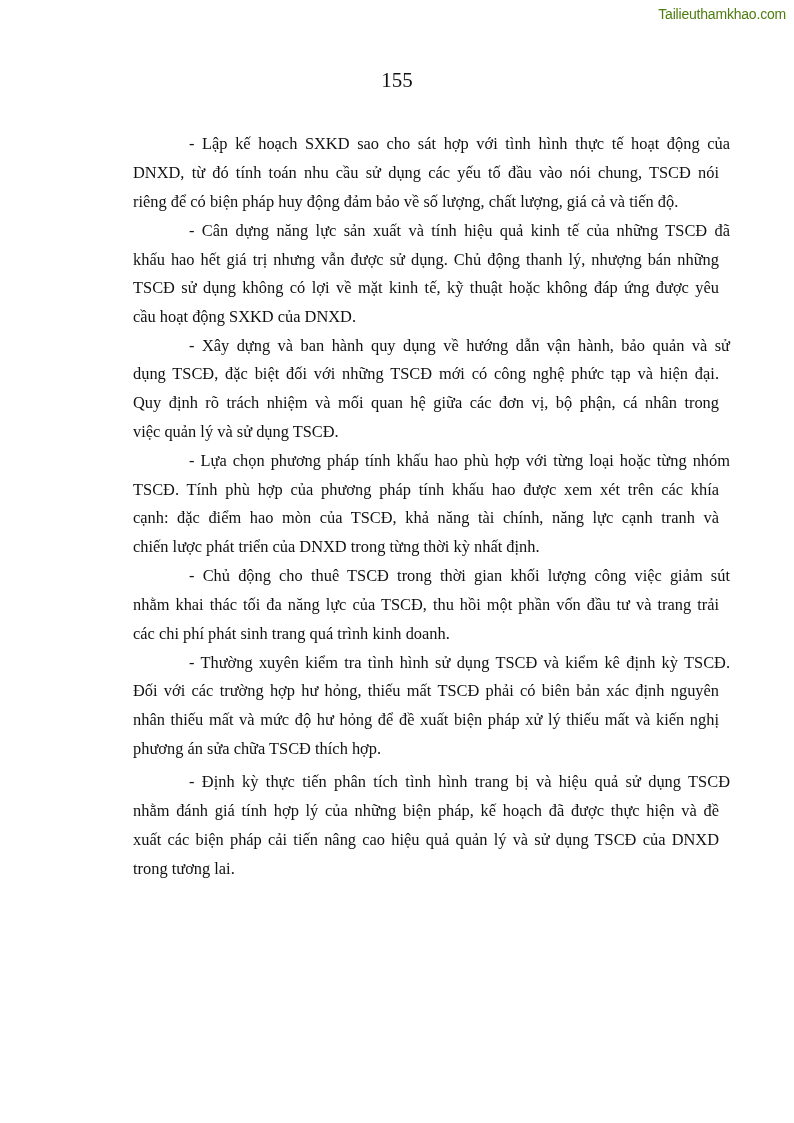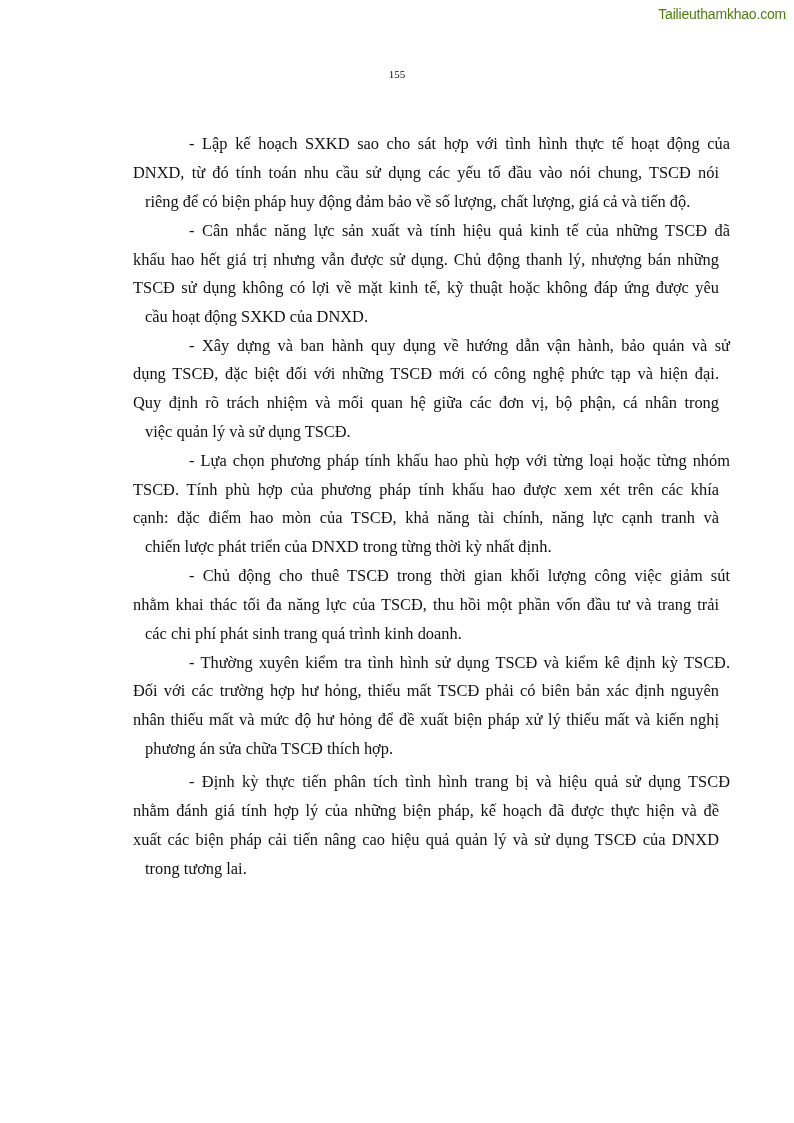--- a/index.html
+++ b/index.html
@@ -1,42 +1,42 @@
 <!DOCTYPE html>
 <html><head>
 <meta charset="utf-8">
 <style>
   html, body { margin: 0; padding: 0; background: #ffffff; }
   body { width: 794px; height: 1123px; position: relative; overflow: hidden;
          font-family: "Liberation Serif", "DejaVu Serif", serif; color: #111; }
   .watermark { position: absolute; top: 6px; right: 8px; font-family: "Liberation Sans", "DejaVu Sans", sans-serif;
                font-size: 14px; color: #4d7c0f; letter-spacing: -0.2px; }
-  .page-number { position: absolute; top: 68px; left: 0; width: 100%; text-align: center; font-size: 11px; }
+  .page-number { position: absolute; top: 68px; left: 0; width: 100%; text-align: center; font-size: 21px; }
   .content { position: absolute; left: 133px; width: 586px; top: 0; }
   .line { position: absolute; left: 0; width: 586px; font-size: 16.4px; line-height: 20px; white-space: nowrap;
           text-align: justify; text-align-last: justify; }
-  .line.last { text-align-last: left; margin-left: 12px; }
+  .line.last { text-align-last: left; }
   .line.indent { left: 56px; width: 541px; }
 </style>
 </head>
 <body>
 
 <div class="watermark">Tailieuthamkhao.com</div>
 <div class="page-number">155</div>
 
 <div class="content">
 
   <div>
     <div class="line indent" style="top:134px">- Lập kế hoạch SXKD sao cho sát hợp với tình hình thực tế hoạt động của</div>
     <div class="line" style="top:163px">DNXD, từ đó tính toán nhu cầu sử dụng các yếu tố đầu vào nói chung, TSCĐ nói</div>
     <div class="line last" style="top:192px">riêng để có biện pháp huy động đảm bảo về số lượng, chất lượng, giá cả và tiến độ.</div>
   </div>
 
   <div>
-    <div class="line indent" style="top:221px">- Cân nhắc năng lực sản xuất và tính hiệu quả kinh tế của những TSCĐ đã</div>
+    <div class="line indent" style="top:221px">- Cân dựng năng lực sản xuất và tính hiệu quả kinh tế của những TSCĐ đã</div>
     <div class="line" style="top:250px">khấu hao hết giá trị nhưng vẫn được sử dụng. Chủ động thanh lý, nhượng bán những</div>
     <div class="line" style="top:278px">TSCĐ sử dụng không có lợi về mặt kinh tế, kỹ thuật hoặc không đáp ứng được yêu</div>
     <div class="line last" style="top:307px">cầu hoạt động SXKD của DNXD.</div>
   </div>
 
   <div>
     <div class="line indent" style="top:336px">- Xây dựng và ban hành quy dụng về hướng dẫn vận hành, bảo quản và sử</div>
     <div class="line" style="top:364px">dụng TSCĐ, đặc biệt đối với những TSCĐ mới có công nghệ phức tạp và hiện đại.</div>
     <div class="line" style="top:393px">Quy định rõ trách nhiệm và mối quan hệ giữa các đơn vị, bộ phận, cá nhân trong</div>
     <div class="line last" style="top:422px">việc quản lý và sử dụng TSCĐ.</div>

